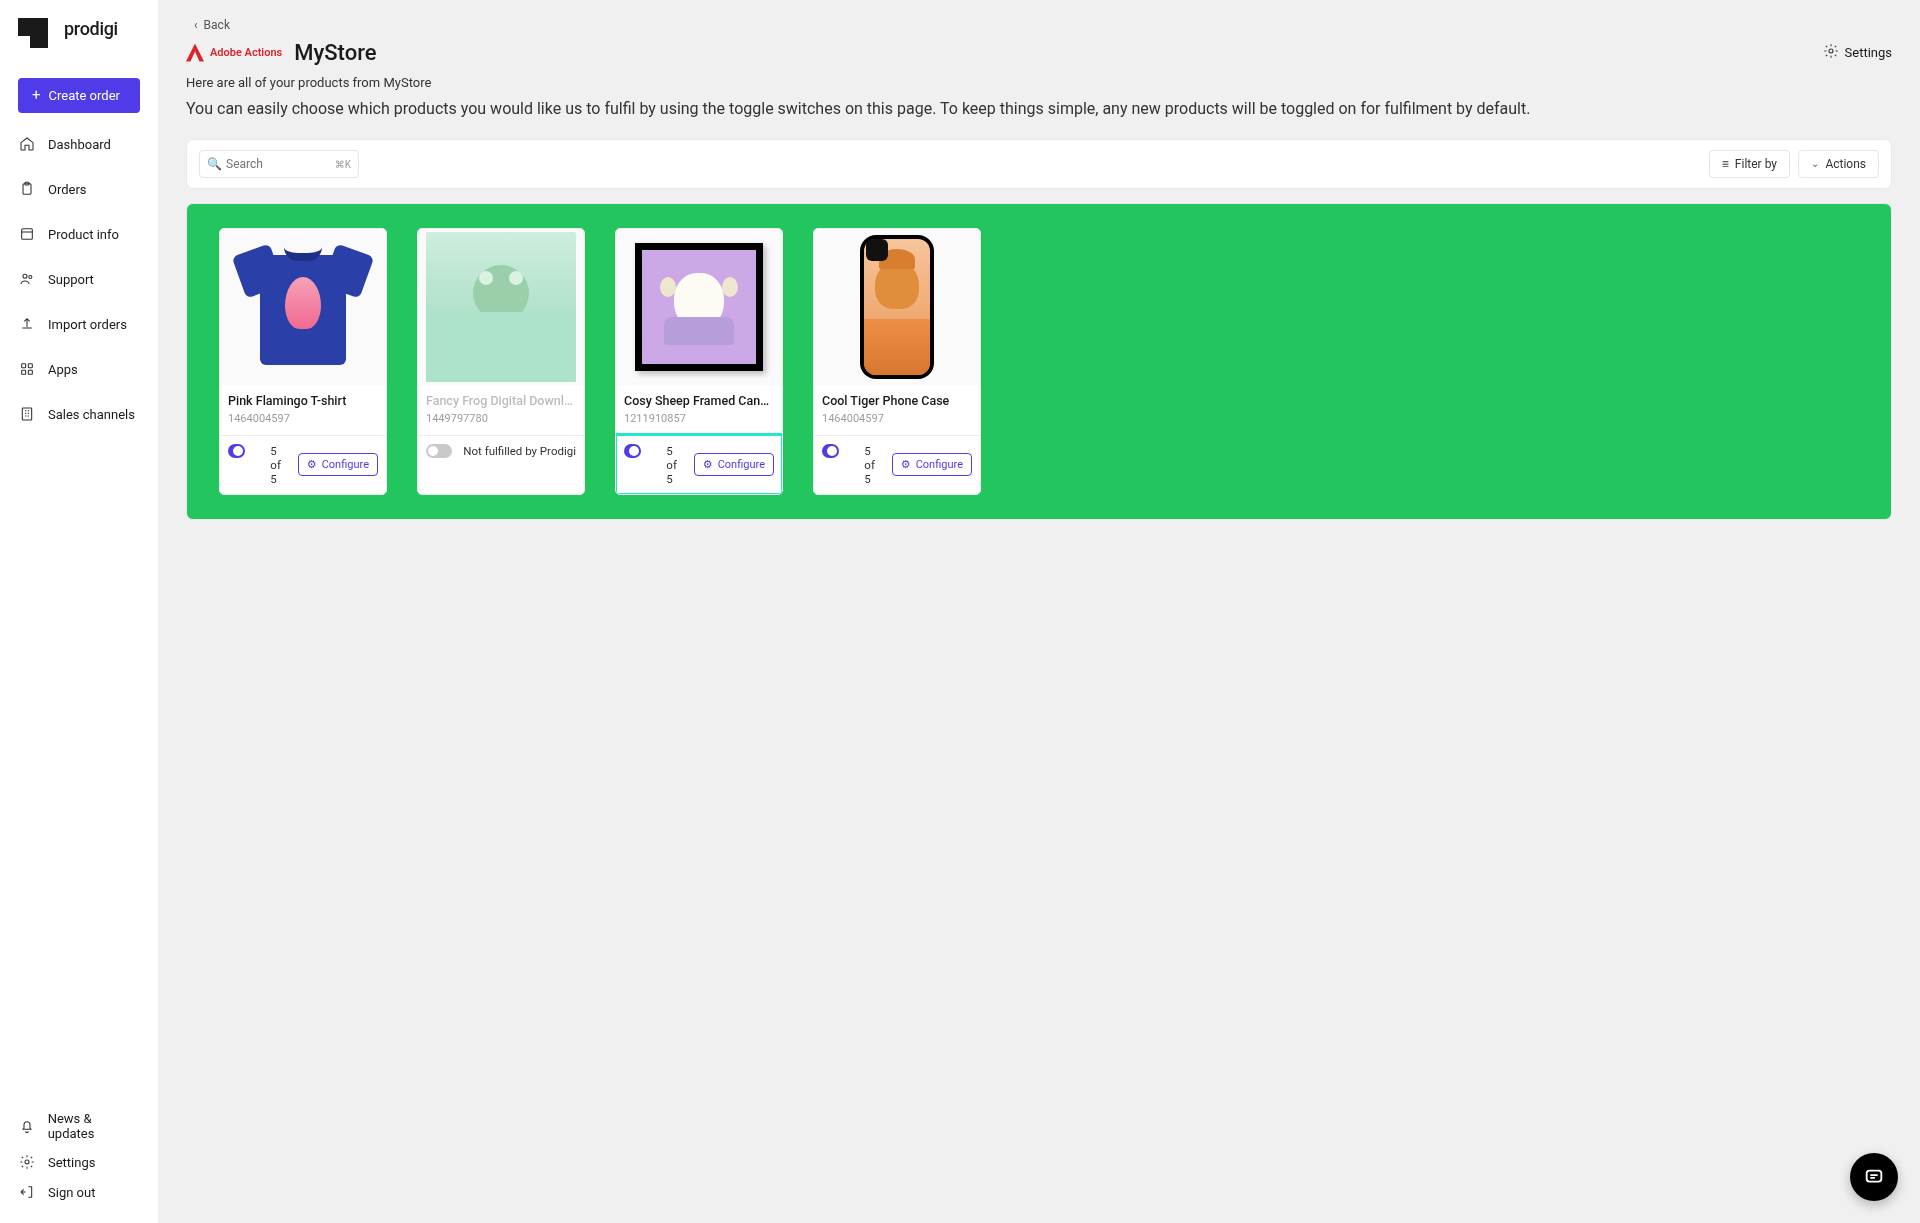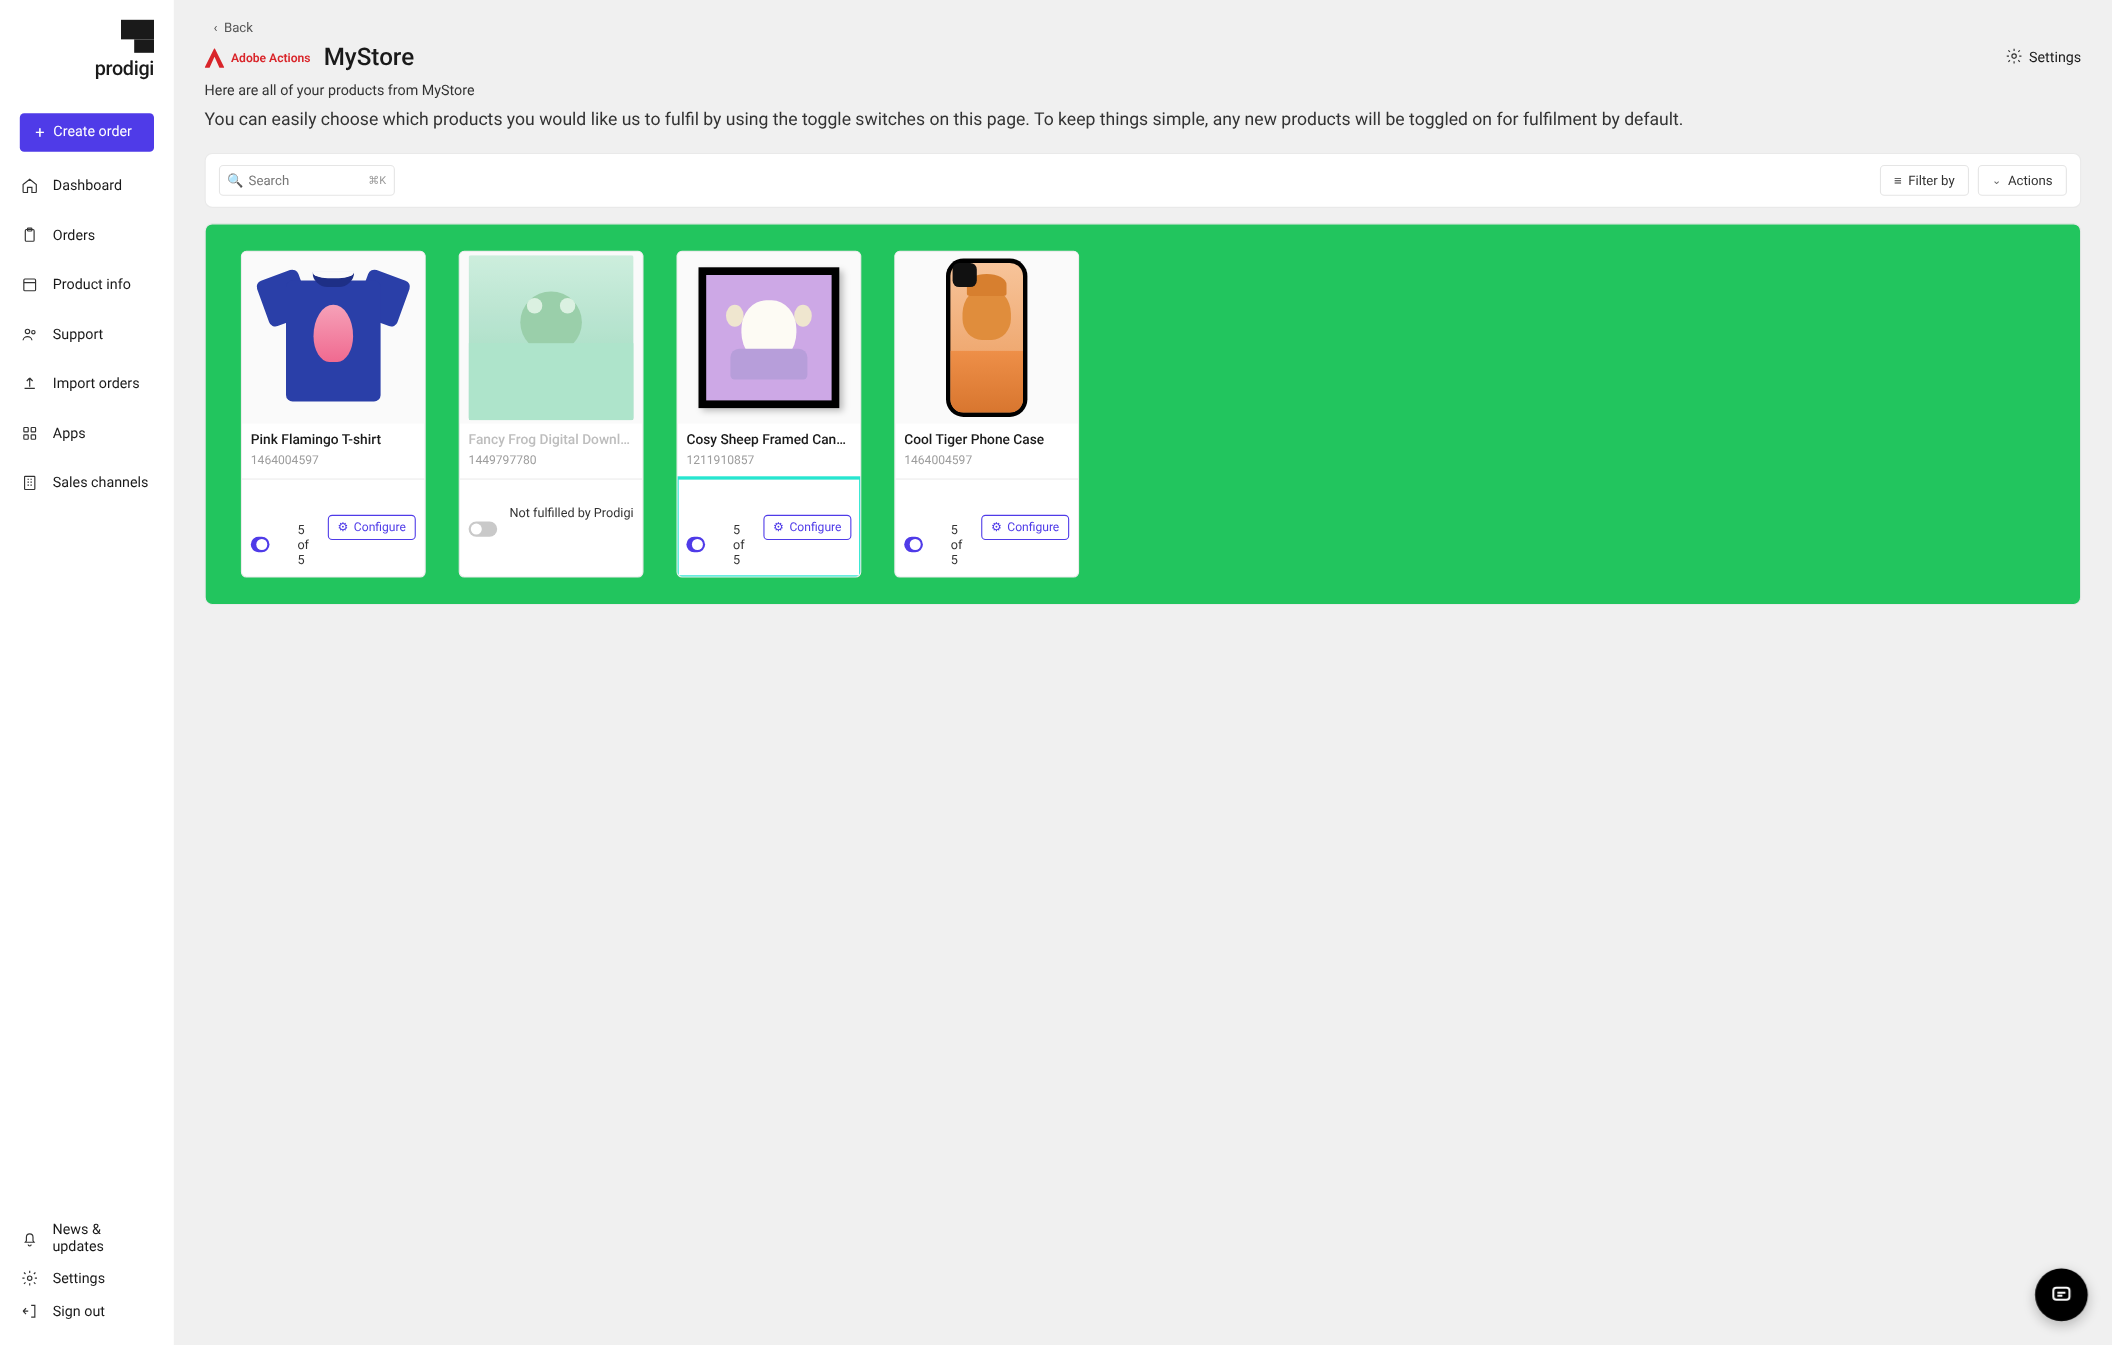--- a/index.html
+++ b/index.html
@@ -1,20 +1,20 @@
 <!DOCTYPE html>
 <html><head>
 <meta charset="utf-8">
 <style>
 * { box-sizing: border-box; margin: 0; padding: 0; font-family: -apple-system, BlinkMacSystemFont, "Segoe UI", Roboto, Helvetica, Arial, sans-serif; }
 body { background: #f0f0f0; display: flex; min-height: 100vh; color: #1a1a1a; }
 
 
 .sidebar { width: 158px; background: #fff; display: flex; flex-direction: column; padding: 18px 0; }
-.logo-block { display: flex; align-items: flex-end; gap: 4px; padding: 0 18px 30px 18px; flex-direction: column; }
+.logo-block { display: flex; align-items: flex-start; gap: 16px; padding: 0 18px 30px 18px; }
 .logo-mark { width: 30px; height: 30px; display: flex; flex-direction: column; }
 .logo-mark .top { flex: 6; background: #1a1a1a; }
 .logo-mark .bot { flex: 4; display: flex; }
 .logo-mark .bot .l { flex: 4; background: #fff; }
 .logo-mark .bot .r { flex: 6; background: #1a1a1a; }
 .logo-text { font-size: 18px; font-weight: 500; letter-spacing: -0.3px; }
 
 .create-btn { margin: 0 18px 22px 18px; background: #4f3be8; color: #fff; border: none; border-radius: 4px; padding: 10px 14px; font-size: 13px; display: inline-flex; align-items: center; gap: 8px; cursor: pointer; }
 .create-btn .plus { font-size: 15px; line-height: 1; }
 
@@ -48,21 +48,21 @@
 .tb-btn .chev { font-size:10px; color:#666; }
 
 .grid-panel { background:#22c55e; border:1px solid #e9e9e9; border-radius:7px; margin-top:14px; padding:24px 32px 24px 32px; }
 .cards { display:flex; gap:30px; flex-wrap:wrap; }
 .card { width: 168px; border:1px solid #ececec; border-radius:5px; overflow:hidden; background:#fff; }
 .thumb { height:156px; background:#fafafa; display:flex; align-items:center; justify-content:center; }
 .meta { padding:8px 8px 10px 8px; }
 .p-title { font-size:12.5px; font-weight:500; margin-bottom:4px; white-space:nowrap; overflow:hidden; text-overflow:ellipsis; }
 .p-sku { font-size:11px; color:#9d9d9d; }
 .footer { border-top:1px solid #ececec; padding:8px 8px; display:flex; align-items:center; justify-content:space-between; gap:8px; }
-.footer .left { display:flex; align-items:center; gap:25px;margin-top:30px;}
+.footer .left { display:flex; align-items:flex-start; gap:25px;}
 .toggle { width:26px; height:14px; border-radius:999px; position:relative; cursor:pointer; }
 .toggle.on { background:#4f3be8; }
 .toggle.off { background:#c9c9c9; }
 .toggle .knob { position:absolute; top:2px; width:10px; height:10px; border-radius:50%; background:#fff; }
 .toggle.on .knob { right:2px; }
 .toggle.off .knob { left:2px; }
 .count { font-size:11.5px; color:#333; }
 .config-btn { border:1px solid #4f3be8; color:#4f3be8; background:#fff; border-radius:4px; padding:4px 8px; font-size:11px; display:inline-flex; align-items:center; gap:5px; cursor:pointer;}
 .not-fulfilled { font-size:11.5px; color:#333; }
 .card.inactive .p-title { color:#bdbdbd; }

